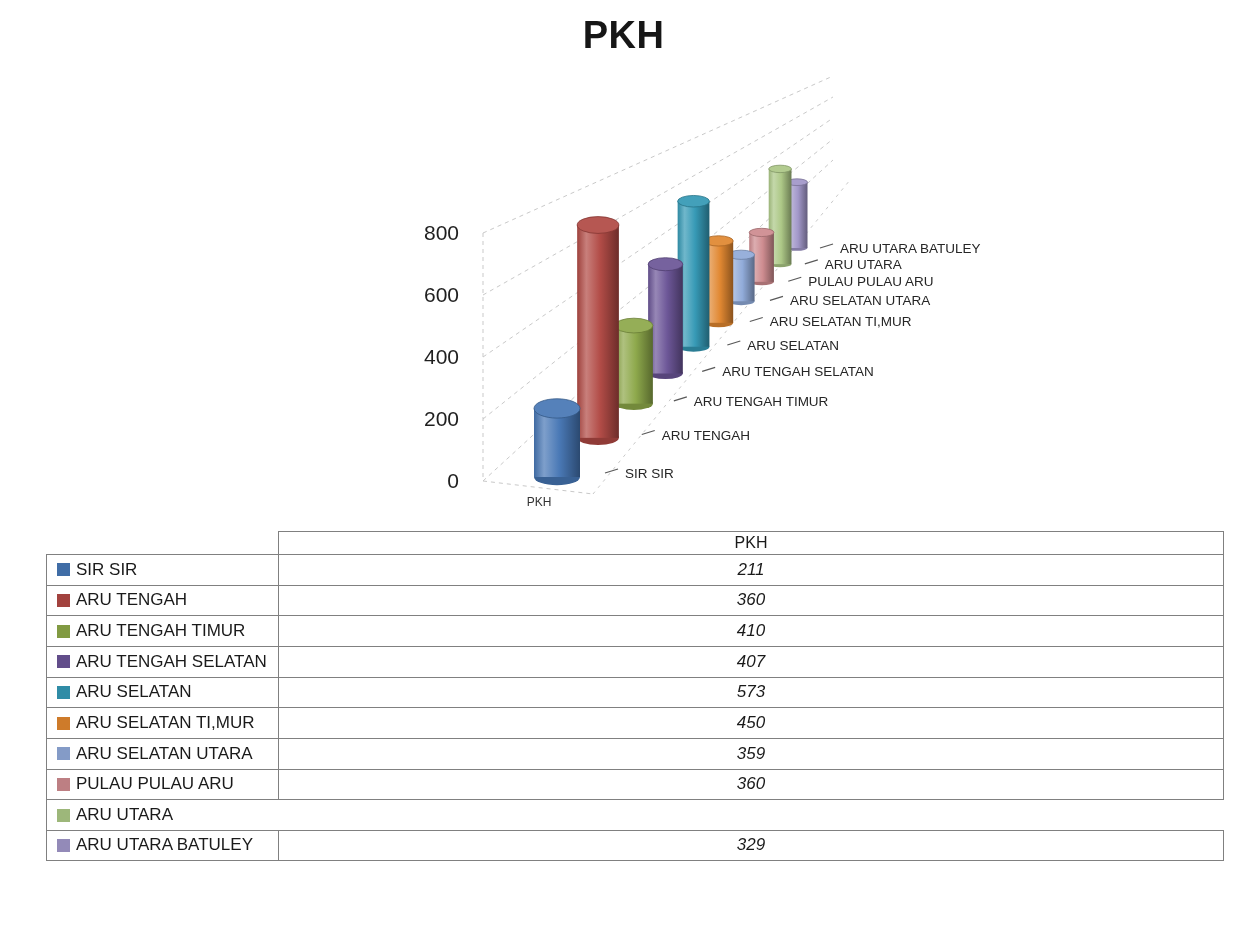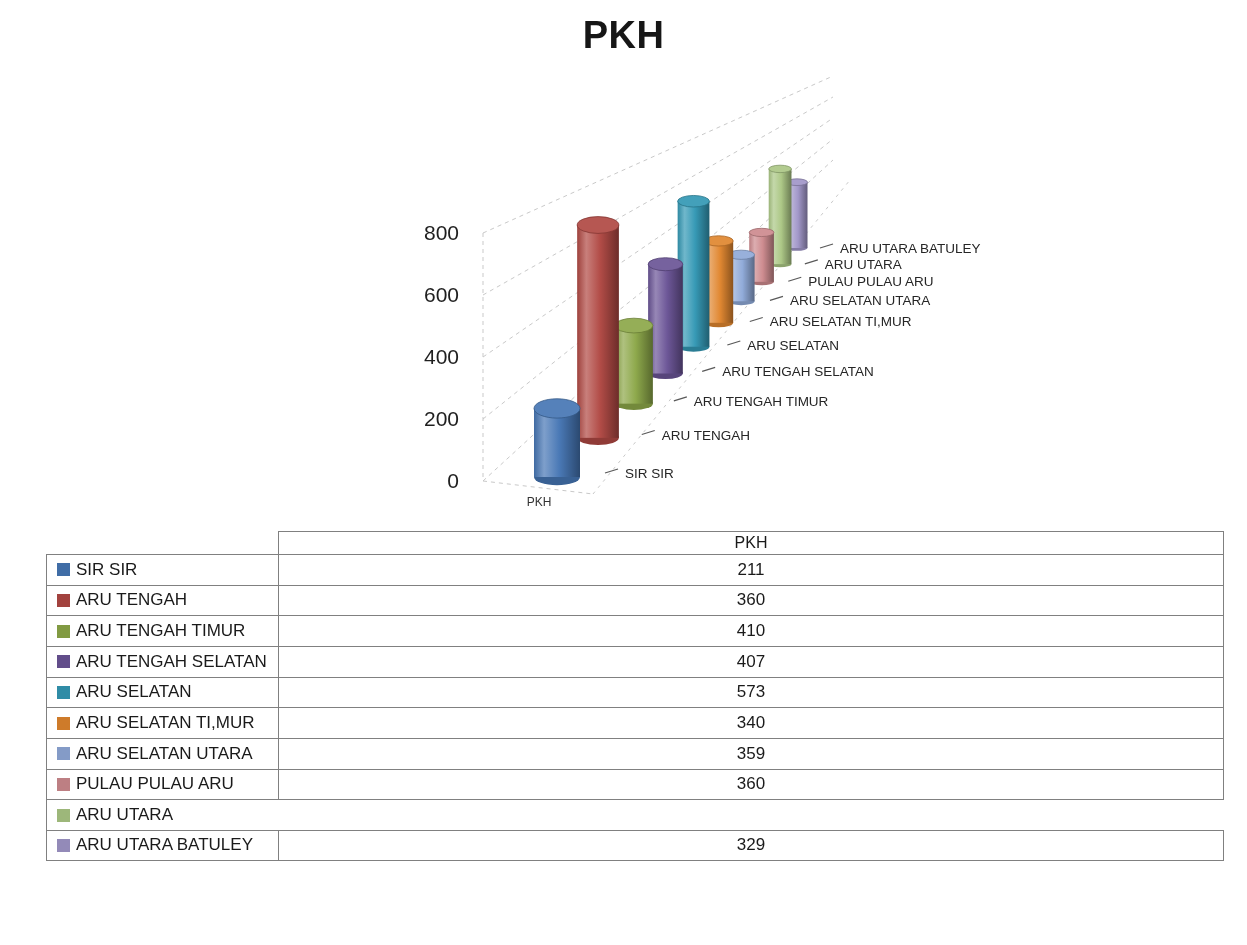--- a/index.html
+++ b/index.html
@@ -12,21 +12,21 @@
   .tbl{position:absolute;left:46px;top:531px;width:1178px;font-size:17px;color:#1a1a1a;}
   .tbl .hdr{display:flex;height:23px;box-sizing:border-box;}
   .tbl .hdr .hleft{width:232px;}
   .tbl .hdr .hright{flex:1;border:1px solid #808080;border-bottom:none;box-sizing:border-box;
        display:flex;align-items:center;justify-content:center;font-size:16px;}
   .tbl .trow{display:flex;height:30.66px;box-sizing:border-box;border-top:1px solid #808080;}
   .tbl .trow:last-child{border-bottom:1px solid #808080;}
   .tbl .cell-label{width:232px;box-sizing:border-box;border-left:1px solid #808080;
        display:flex;align-items:center;padding-left:10px;white-space:nowrap;}
   .tbl .cell-value{flex:1;box-sizing:border-box;border-left:1px solid #808080;
-       border-right:1px solid #808080;display:flex;align-items:center;justify-content:center;}
+       border-right:1px solid #808080;display:flex;align-items:center;justify-content:center;font-style:italic;}
   .swatch{width:13px;height:13px;display:inline-block;margin-right:6px;flex:0 0 13px;}
 </style>
 </head>
 <body>
 
 <div class="chart-title">PKH</div>
 
 <div id="chart-wrap">
   <svg id="chart" width="1247" height="531" viewBox="0 0 1247 531" xmlns="http://www.w3.org/2000/svg">
       <defs>
@@ -217,21 +217,21 @@
           <span class="swatch" style="background: rgb(47, 140, 166);"></span>
           <span>ARU SELATAN</span>
         </div>
         <div class="cell-value">573</div>
       </div>
       <div class="trow">
         <div class="cell-label">
           <span class="swatch" style="background: rgb(206, 123, 42);"></span>
           <span>ARU SELATAN TI,MUR</span>
         </div>
-        <div class="cell-value">340</div>
+        <div class="cell-value">450</div>
       </div>
       <div class="trow">
         <div class="cell-label">
           <span class="swatch" style="background: rgb(132, 155, 199);"></span>
           <span>ARU SELATAN UTARA</span>
         </div>
         <div class="cell-value">359</div>
       </div>
       <div class="trow">
         <div class="cell-label">

